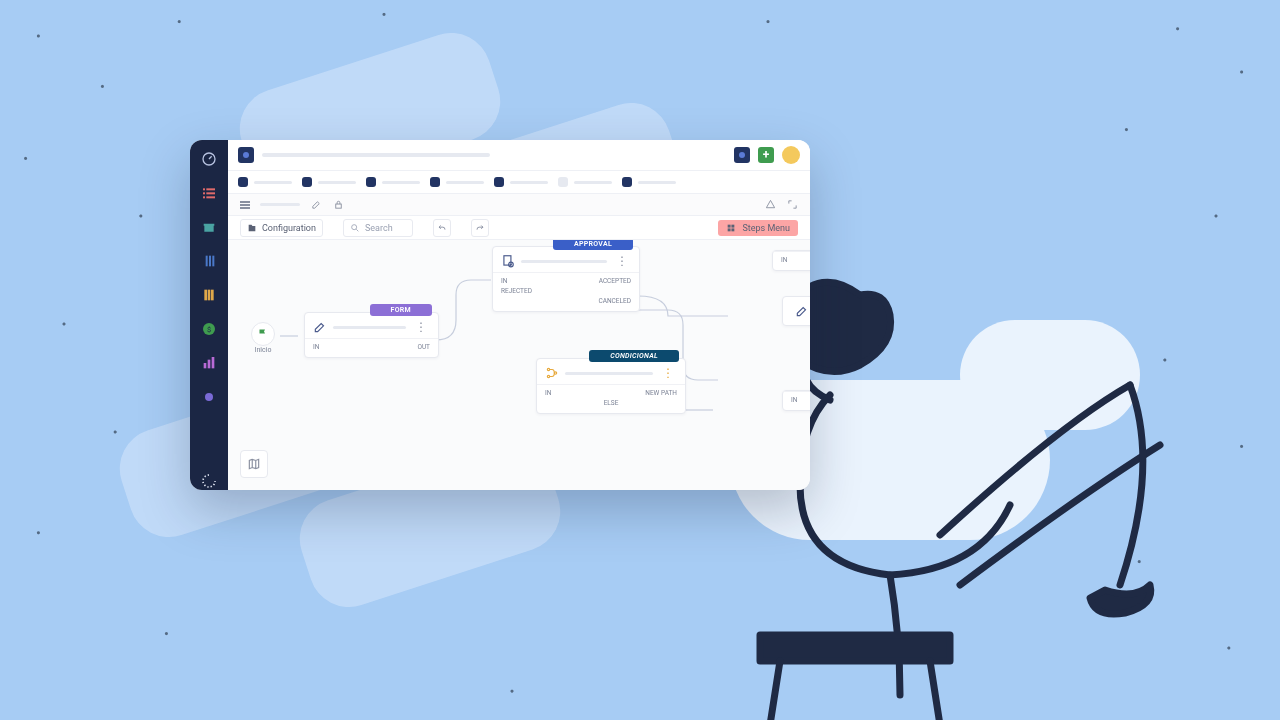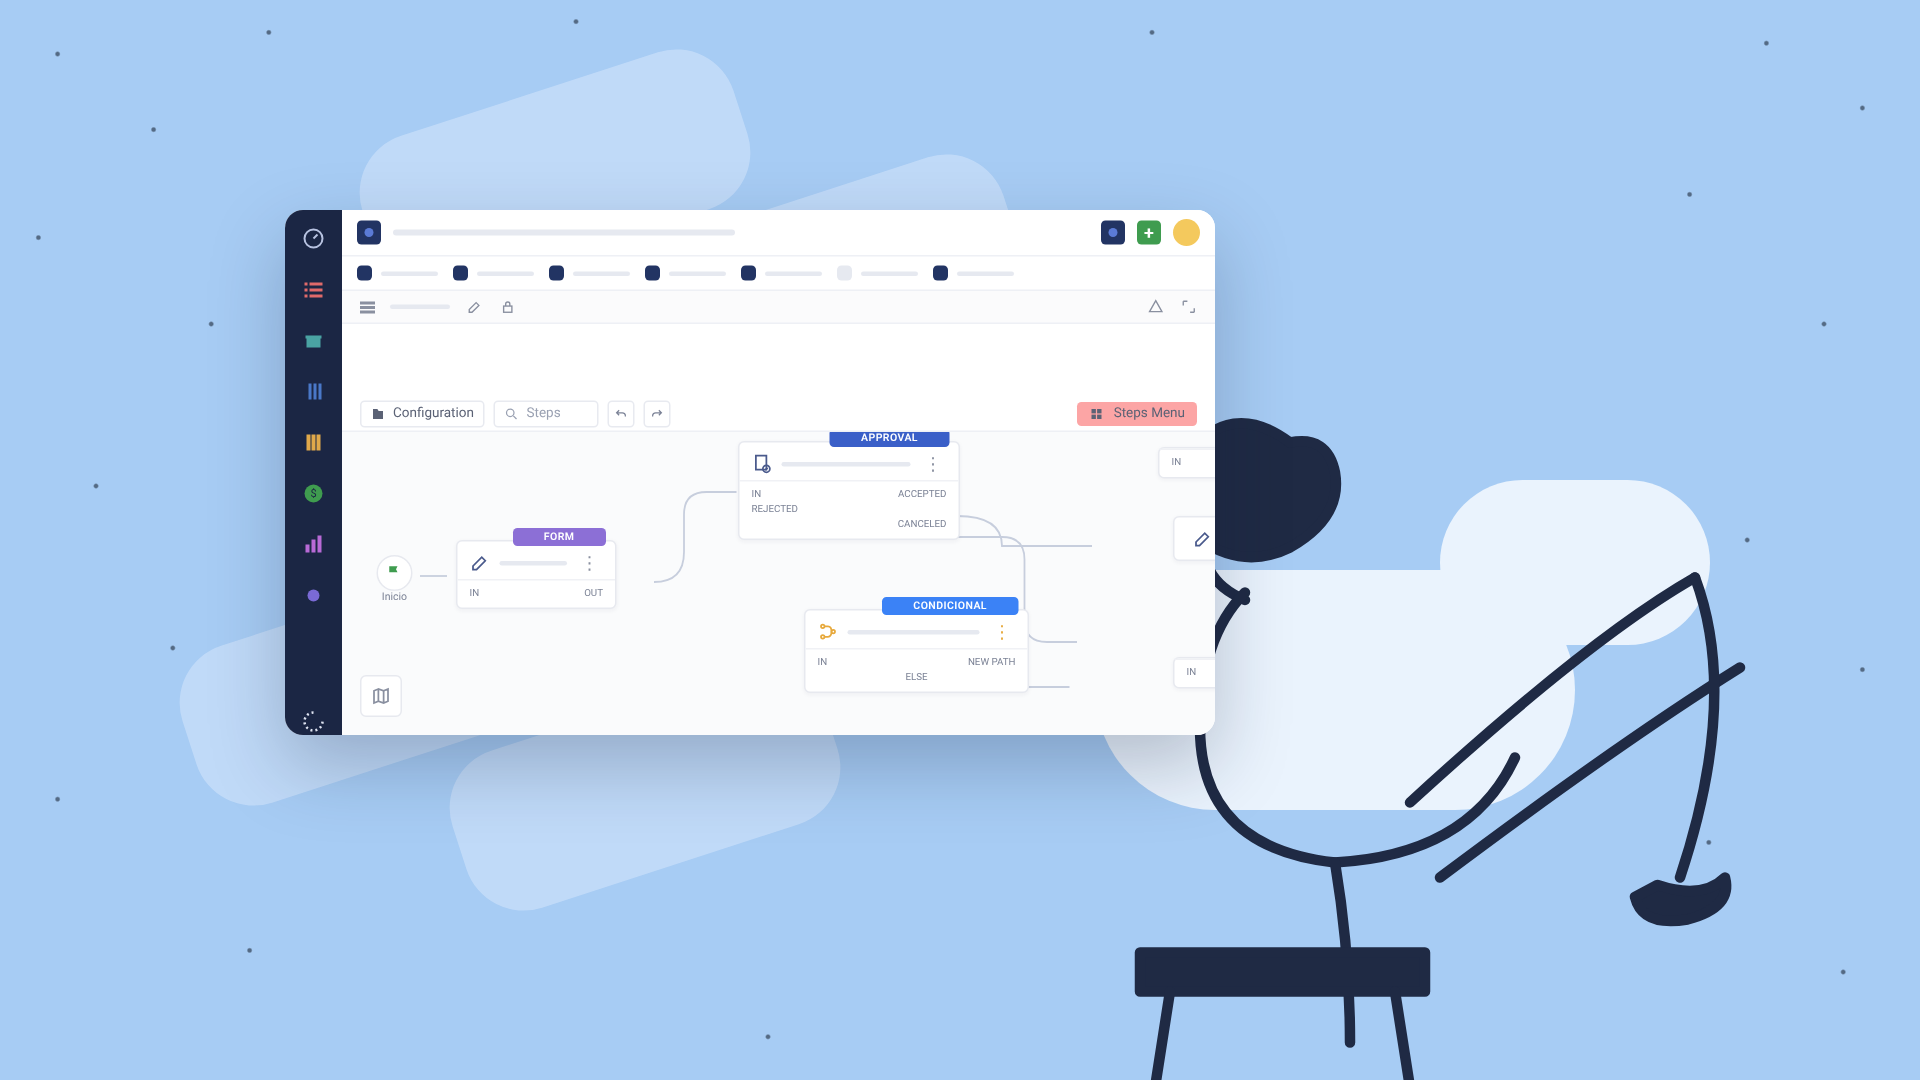--- a/index.html
+++ b/index.html
@@ -98,22 +98,22 @@
     display:flex; align-items:center; gap:10px; padding:0 12px;
     color:#6a7285; font-size:9px;
   }
   .subbar .burger { width:10px;height:8px; background:linear-gradient(#8a90a0 0 0) 0 0/100% 2px no-repeat, linear-gradient(#8a90a0 0 0) 0 50%/100% 2px no-repeat, linear-gradient(#8a90a0 0 0) 0 100%/100% 2px no-repeat; cursor:pointer;}
   .subbar .ghost-line { width:40px; height:3px; }
   .subbar .right { margin-left:auto; display:flex; gap:10px; }
   .iconbtn { width:12px;height:12px; color:#8a90a0; cursor:pointer; display:flex;align-items:center;justify-content:center;}
   .iconbtn svg{width:11px;height:11px;}
 
   .toolbar2 {
-    height:24px; display:flex; align-items:center; gap:6px; padding:0 12px;
-    font-size:9px; color:#5b6275; background:#fff; border-bottom:1px solid #eef0f5;margin-top:48px;
+    height:24px; display:flex; align-items:center; gap:20px; padding:0 12px;
+    font-size:9px; color:#5b6275; background:#fff; border-bottom:1px solid #eef0f5;
   }
   .toolbar2 .cfg { display:flex; align-items:center; gap:5px; padding:3px 6px; border:1px solid #e8eaf0; border-radius:3px; cursor:pointer;}
   .toolbar2 .search { display:flex;align-items:center;gap:5px; padding:3px 6px; border:1px solid #e8eaf0; border-radius:3px; color:#9aa1b2; width:70px;}
   .toolbar2 .round { width:18px;height:18px;border:1px solid #e8eaf0;border-radius:3px;display:flex;align-items:center;justify-content:center;cursor:pointer;color:#7b8296;}
   .toolbar2 .menu { margin-left:auto; display:flex;align-items:center;gap:6px; padding:3px 8px; background:#fca5a5; border-radius:3px; cursor:pointer;}
   .toolbar2 svg{width:10px;height:10px;}
 
   .canvas {
     flex:1; position:relative; background:#fafbfc; overflow:hidden;
   }
@@ -130,21 +130,21 @@
   .node .bodyrow { display:flex; align-items:center; gap:6px; padding:7px 8px 4px; }
   .node .bodyrow .ghost-line{ flex:1; height:3px;}
   .node .nicon { width:14px;height:14px; color:#4a5a8c; }
   .node .kebab { margin-left:auto; color:#8a90a0; cursor:pointer; font-size:12px; line-height:1; padding:0 3px;}
   .node .ports { display:flex; justify-content:space-between; font-size:6.5px; color:#7c8396; padding:3px 8px 5px; border-top:1px solid #f0f1f5;}
   .node .portcol-right { text-align:right; }
   .node .port { padding:1px 0; }
 
   .pill.form { background:#8c6fd6; }
   .pill.approval { background:#3a5fc8; }
-  .pill.cond { background:#3b82f6; }
+  .pill.cond { background:#0c4a6e;font-style:italic; }
 
   .startnode {
     position:absolute; width:36px; text-align:center;
   }
   .startnode .circle{ width:24px;height:24px;border-radius:50%;background:#fff;border:1px solid #e7e9ef;margin:0 auto;display:flex;align-items:center;justify-content:center;color:#3f9c4f;}
   .startnode .lbl{ font-size:7px;color:#7c8396; margin-top:0;}
 
   .mapbtn {
     position:absolute; left:12px; bottom:12px; width:28px;height:28px;
     background:#fff;border:1px solid #e7e9ef;border-radius:4px;
@@ -338,21 +338,21 @@
         <svg viewBox="0 0 24 24" fill="currentColor">
             <path d="M4 4h7l2 3h7v13H4z"></path>
           </svg>
         <span>Configuration</span>
       </div>
       <div class="search">
         <svg viewBox="0 0 24 24" fill="none" stroke="currentColor" stroke-width="2">
             <circle cx="10" cy="10" r="6"></circle>
             <path d="M20 20l-5-5"></path>
           </svg>
-        <span>Steps</span>
+        <span>Search</span>
       </div>
       <div class="round">
           <svg viewBox="0 0 24 24" fill="none" stroke="currentColor" stroke-width="2">
             <path d="M9 14l-4-4 4-4M5 10h9a5 5 0 015 5v1"></path>
           </svg>
         </div>
       <div class="round">
           <svg viewBox="0 0 24 24" fill="none" stroke="currentColor" stroke-width="2">
             <path d="M15 14l4-4-4-4M19 10h-9a5 5 0 00-5 5v1"></path>
           </svg>
@@ -380,21 +380,21 @@
 
       <div class="startnode" style="left:17px; top:82px;">
         <div class="circle">
             <svg width="12" height="12" viewBox="0 0 24 24" fill="currentColor">
               <path d="M5 3v18M5 3h11l-2 4 2 4H5"></path>
             </svg>
           </div>
         <div class="lbl">Inicio</div>
       </div>
 
-      <div class="node" style="left:76px; top:72px; width:107px;">
+      <div class="node" style="left:76px; top:72px; width:135px;">
         <div class="pill form">FORM</div>
         <div class="bodyrow">
           <svg class="nicon" viewBox="0 0 24 24" fill="none" stroke="currentColor" stroke-width="2">
               <path d="M4 20h4l10-10-4-4L4 16v4z"></path>
             </svg>
           <div class="ghost-line"></div>
           <div class="kebab">⋮</div>
         </div>
         <div class="ports">
           <div class="port">IN</div>

